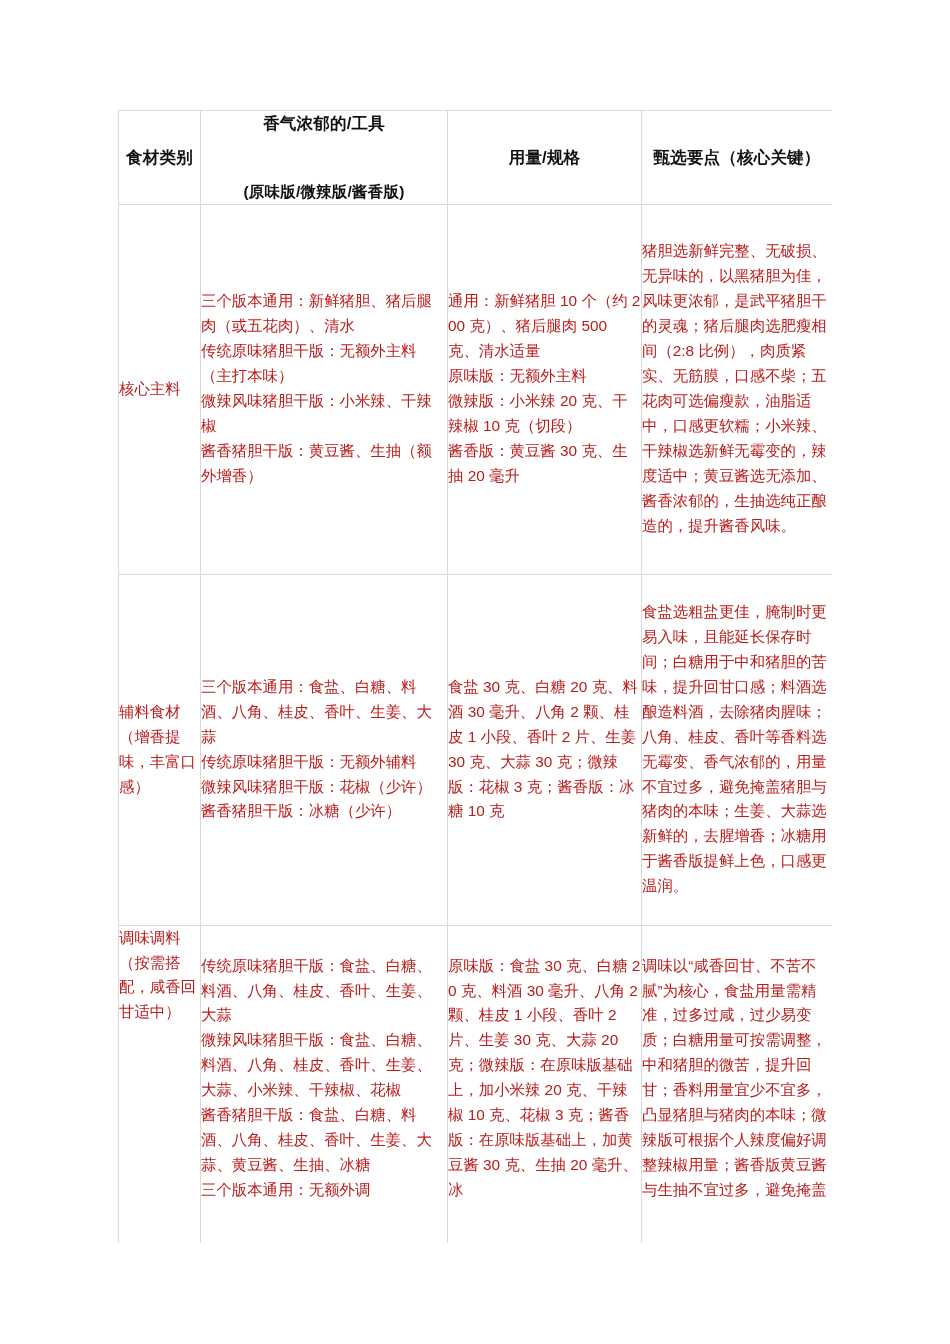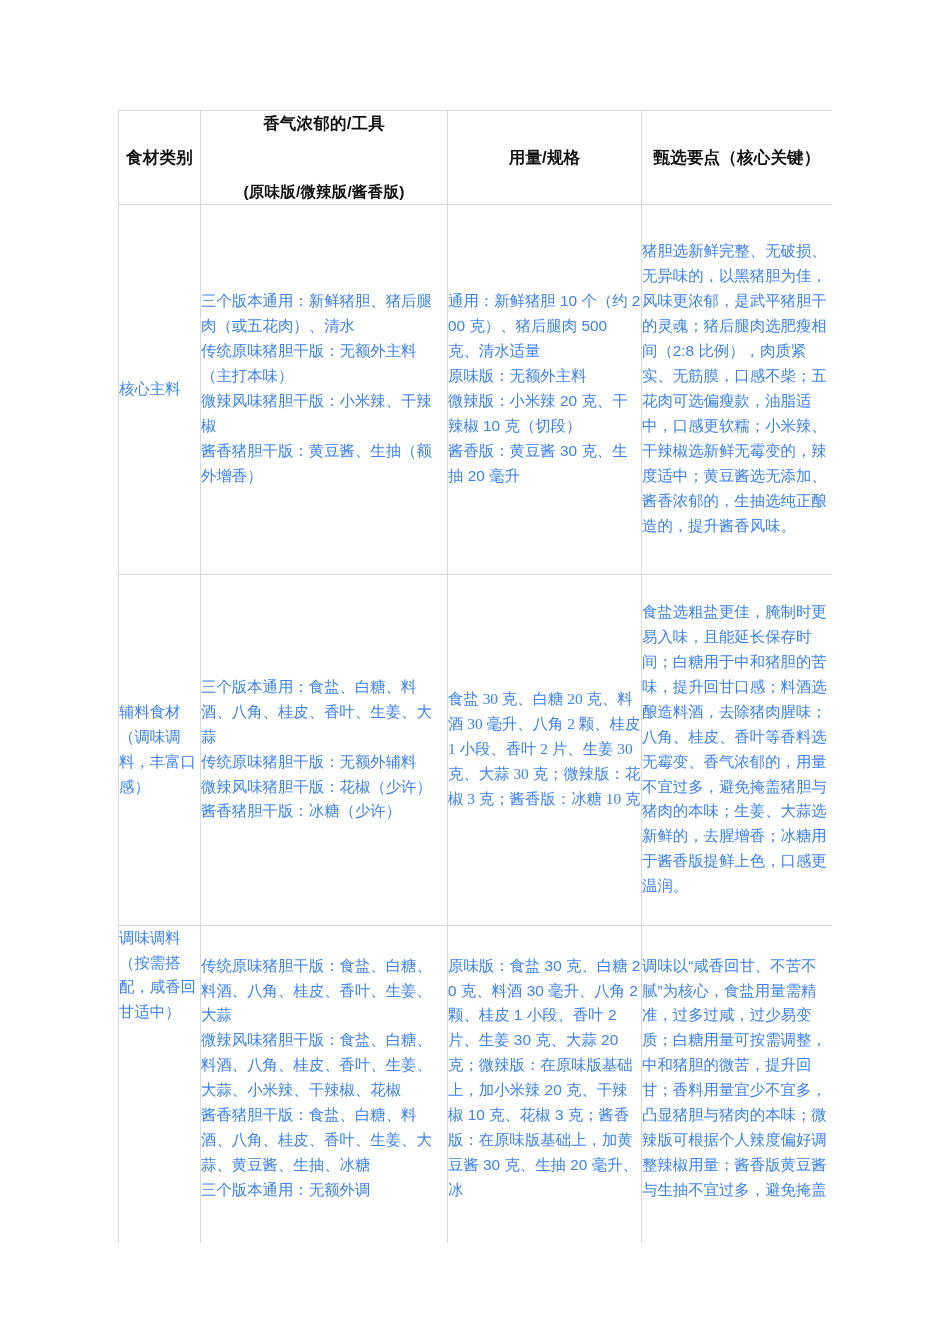--- a/index.html
+++ b/index.html
@@ -63,21 +63,21 @@
     padding: 6px 8px;
     letter-spacing: 0.2px;
   }
   thead th .hline { display: block; }
   thead th .hline2 { display: block; font-size: 15.5px; margin-top: 43px; }
 
   
   tbody td {
     font-size: 15.4px;
     line-height: 1.62;
-    color: #3b82f6;
+    color: #b91c1c;
   }
 
   td.cat {
     padding: 8px 4px;
     vertical-align: middle;
   }
   td.cat .cat-text {
     display: block;
     white-space: pre-line;
   }
@@ -88,21 +88,21 @@
     vertical-align: middle;
   }
   td.body-cell .cell-text {
     display: block;
     white-space: pre-line;
     word-break: break-all;
   }
 
   
   tr.row-1 td { height: 369px; }
-  tr.row-2 td { height: 350px; font-family: Liberation Serif, serif; }
+  tr.row-2 td { height: 350px; }
   tr.row-3 td { height: 400px; vertical-align: top; }
   tr.row-3 td.cat { vertical-align: top; }
   tr.row-3 td.body-cell { vertical-align: top; padding-top: 28px; }
 </style>
 </head>
 <body>
 
 <div class="page">
   <div class="table-clip">
     <table class="spec-table">
@@ -146,21 +146,21 @@
 微辣版：小米辣 20 克、干辣椒 10 克（切段）
 酱香版：黄豆酱 30 克、生抽 20 毫升</span>
           </td>
           <td class="body-cell">
             <span class="cell-text">猪胆选新鲜完整、无破损、无异味的，以黑猪胆为佳，风味更浓郁，是武平猪胆干的灵魂；猪后腿肉选肥瘦相间（2:8 比例），肉质紧实、无筋膜，口感不柴；五花肉可选偏瘦款，油脂适中，口感更软糯；小米辣、干辣椒选新鲜无霉变的，辣度适中；黄豆酱选无添加、酱香浓郁的，生抽选纯正酿造的，提升酱香风味。</span>
           </td>
         </tr>
         <tr class="row-2">
           <td class="cat">
             <span class="cat-text">辅料食材
-（调味调料，丰富口感）</span>
+（增香提味，丰富口感）</span>
           </td>
           <td class="body-cell">
             <span class="cell-text">三个版本通用：食盐、白糖、料酒、八角、桂皮、香叶、生姜、大蒜
 传统原味猪胆干版：无额外辅料
 微辣风味猪胆干版：花椒（少许）
 酱香猪胆干版：冰糖（少许）</span>
           </td>
           <td class="body-cell">
             <span class="cell-text">食盐 30 克、白糖 20 克、料酒 30 毫升、八角 2 颗、桂皮 1 小段、香叶 2 片、生姜 30 克、大蒜 30 克；微辣版：花椒 3 克；酱香版：冰糖 10 克</span>
           </td>

